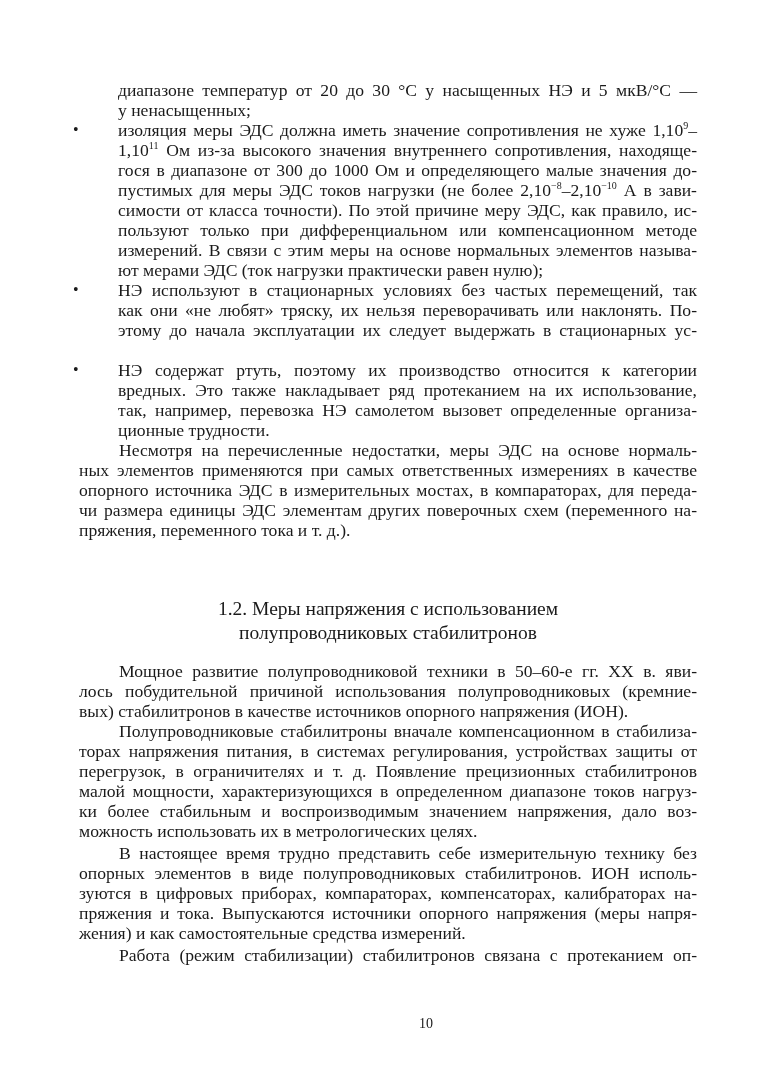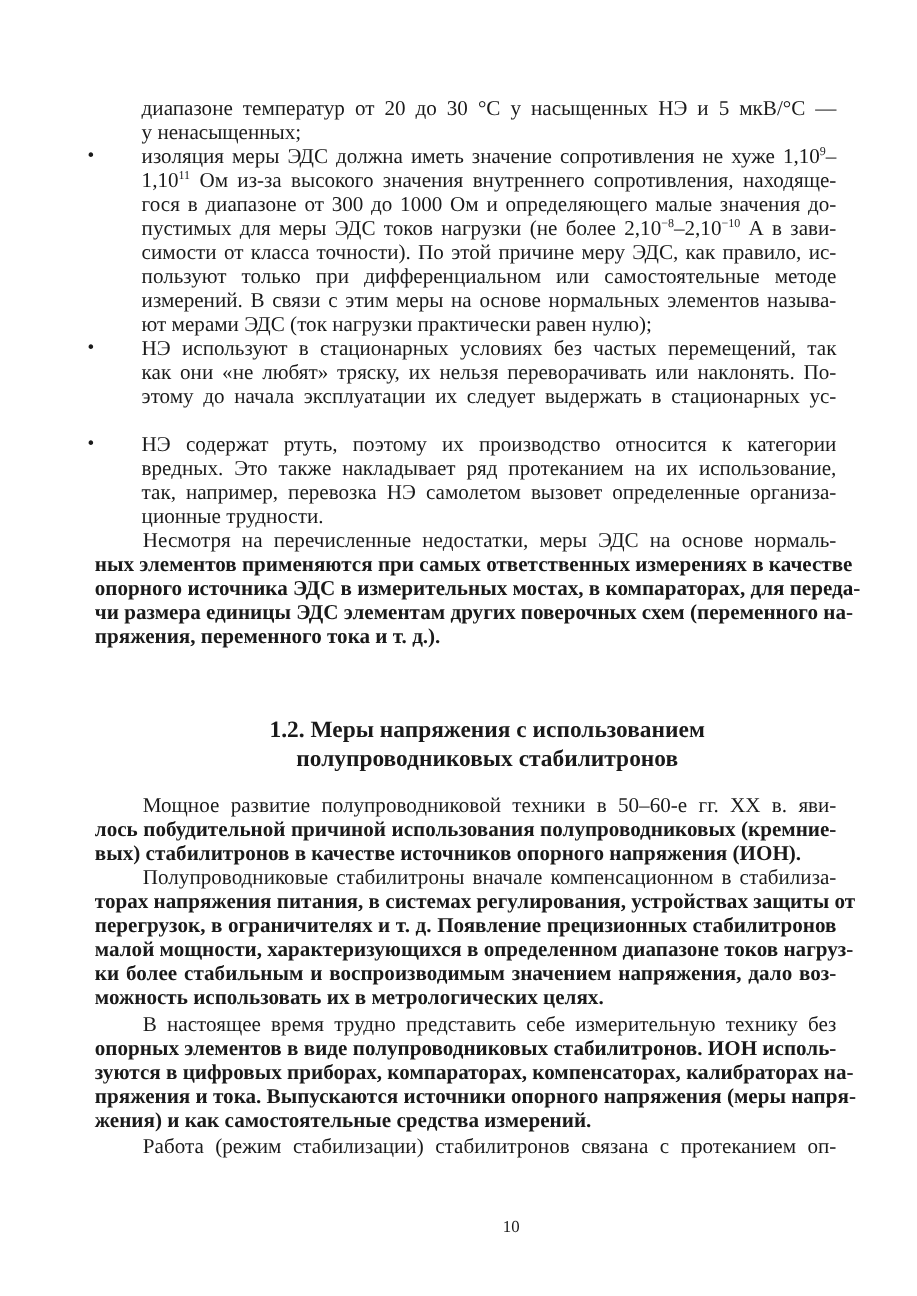--- a/index.html
+++ b/index.html
@@ -7,47 +7,47 @@
     width: 764px; height: 1080px; background: #ffffff; position: relative; overflow: hidden;
     font-family: "Liberation Serif", "DejaVu Serif", serif; color: #1a1a1a;
   }
   .page { position: absolute; left: 0; top: 0; width: 736px; height: 1080px; }
   .line {
     position: absolute; font-size: 17.6px; line-height: 20px; white-space: nowrap;
     text-align: justify; text-align-last: justify;
   }
   .line.last { text-align-last: left; }
   .b { left: 118px; width: 579px; }
-  .p { left: 79px; width: 618px; font-weight: bold; }
+  .p { left: 79px; width: 618px; }
   .pi { left: 119px; width: 578px; }
   .bullet { position: absolute; left: 73px; font-size: 16px; line-height: 20px; }
   sup { font-size: 10px; vertical-align: 0; position: relative; top: -7px; }
   sub { font-size: 11px; vertical-align: 0; position: relative; top: 4px; }
   i { font-style: italic; }
   .heading {
-    position: absolute; left: 97px; width: 618px; text-align: center; font-weight: bold;
+    position: absolute; left: 79px; width: 618px; text-align: center; font-weight: normal;
     font-size: 19.5px; line-height: 24px;
   }
   .pagenum { position: absolute; left: 0; width: 764px; text-align: center; top: 1016px; font-size: 14px; line-height: 16px; padding-left: 44px; }
 </style>
 </head>
 <body>
 
 <div class="page">
 
   <div class="line b" style="top:80px">диапазоне температур от 20 до 30 °С у насыщенных НЭ и 5 мкВ/°С —</div>
   <div class="line b last" style="top:100px">у ненасыщенных;</div>
 
   <div class="bullet" style="top:120px">•</div>
   <div class="line b" style="top:120px"><span>изоляция меры ЭДС должна иметь значение сопротивления не хуже 1,10</span><sup>9</sup><span>–</span></div>
   <div class="line b" style="top:140px"><span>1,10</span><sup>11</sup><span> Ом из-за высокого значения внутреннего сопротивления, находяще-</span></div>
   <div class="line b" style="top:160px">гося в диапазоне от 300 до 1000 Ом и определяющего малые значения до-</div>
   <div class="line b" style="top:180px"><span>пустимых для меры ЭДС токов нагрузки (не более 2,10</span><sup>−8</sup><span>–2,10</span><sup>−10</sup><span> А в зави-</span></div>
   <div class="line b" style="top:200px">симости от класса точности). По этой причине меру ЭДС, как правило, ис-</div>
-  <div class="line b" style="top:220px">пользуют только при дифференциальном или самостоятельные методе</div>
+  <div class="line b" style="top:220px">пользуют только при дифференциальном или компенсационном методе</div>
   <div class="line b" style="top:240px">измерений. В связи с этим меры на основе нормальных элементов называ-</div>
   <div class="line b last" style="top:260px">ют мерами ЭДС (ток нагрузки практически равен нулю);</div>
 
   <div class="bullet" style="top:280px">•</div>
   <div class="line b" style="top:280px">НЭ используют в стационарных условиях без частых перемещений, так</div>
   <div class="line b" style="top:320px">этому до начала эксплуатации их следует выдержать в стационарных ус-</div>
   <div class="line b" style="top:300px">как они «не любят» тряску, их нельзя переворачивать или наклонять. По-</div>
 
   <div class="bullet" style="top:360px">•</div>
   <div class="line b" style="top:360px">НЭ содержат ртуть, поэтому их производство относится к категории</div>

